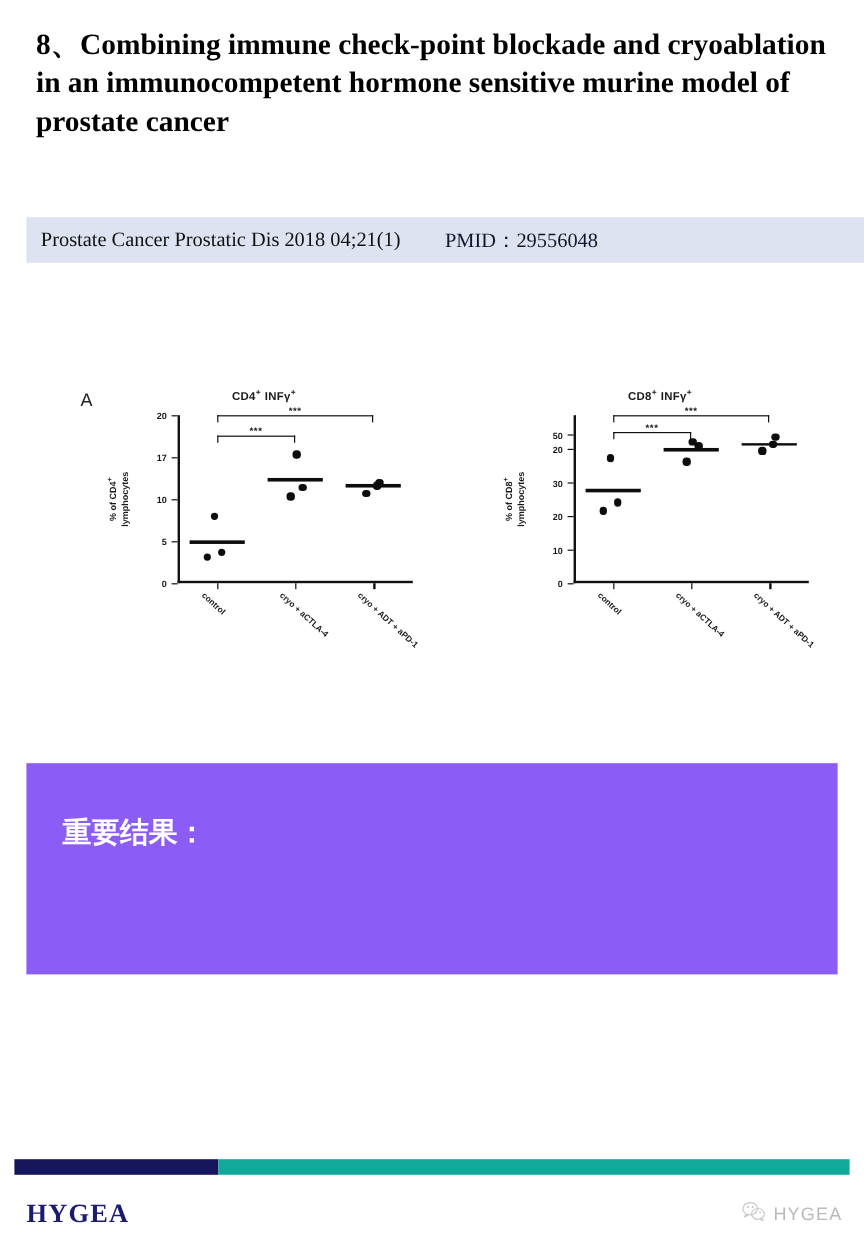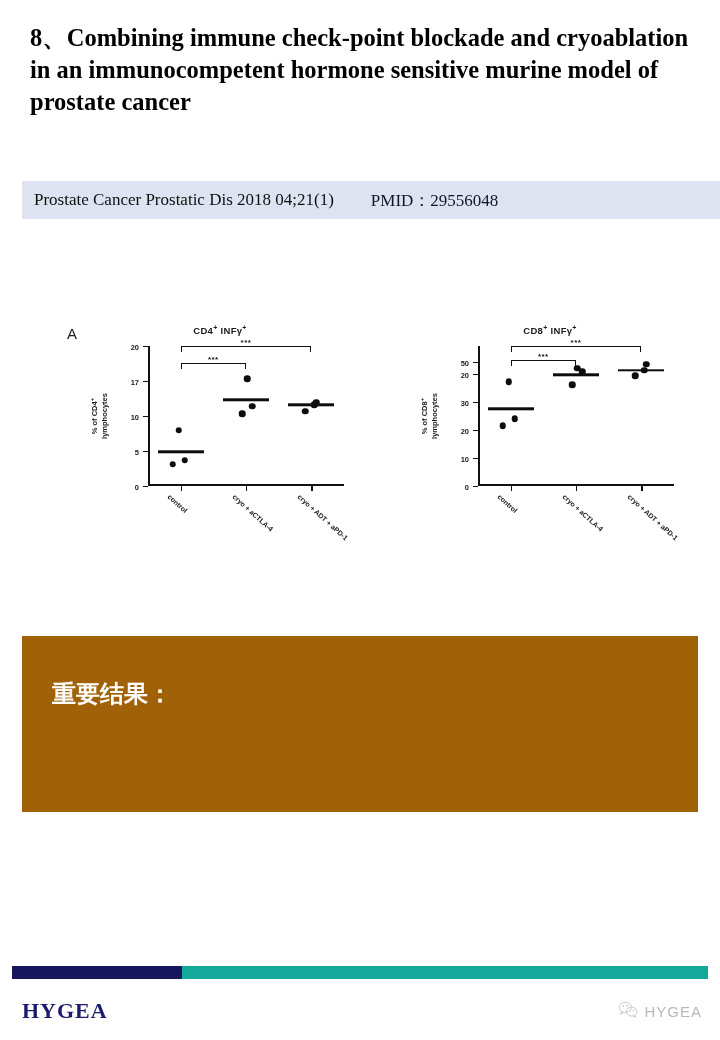--- a/index.html
+++ b/index.html
@@ -196,21 +196,21 @@
     letter-spacing: 0.5px;
   }
 
   
   .conclusion-box {
     position: absolute;
     left: 22px;
     top: 636px;
     width: 676px;
     height: 176px;
-    background: #a16207;
+    background: #8b5cf6;
   }
   .conclusion-heading {
     position: absolute;
     left: 30px;
     top: 42px;
     font-size: 24px;
     font-weight: bold;
     color: #ffffff;
     font-family: "DejaVu Sans", sans-serif;
   }

